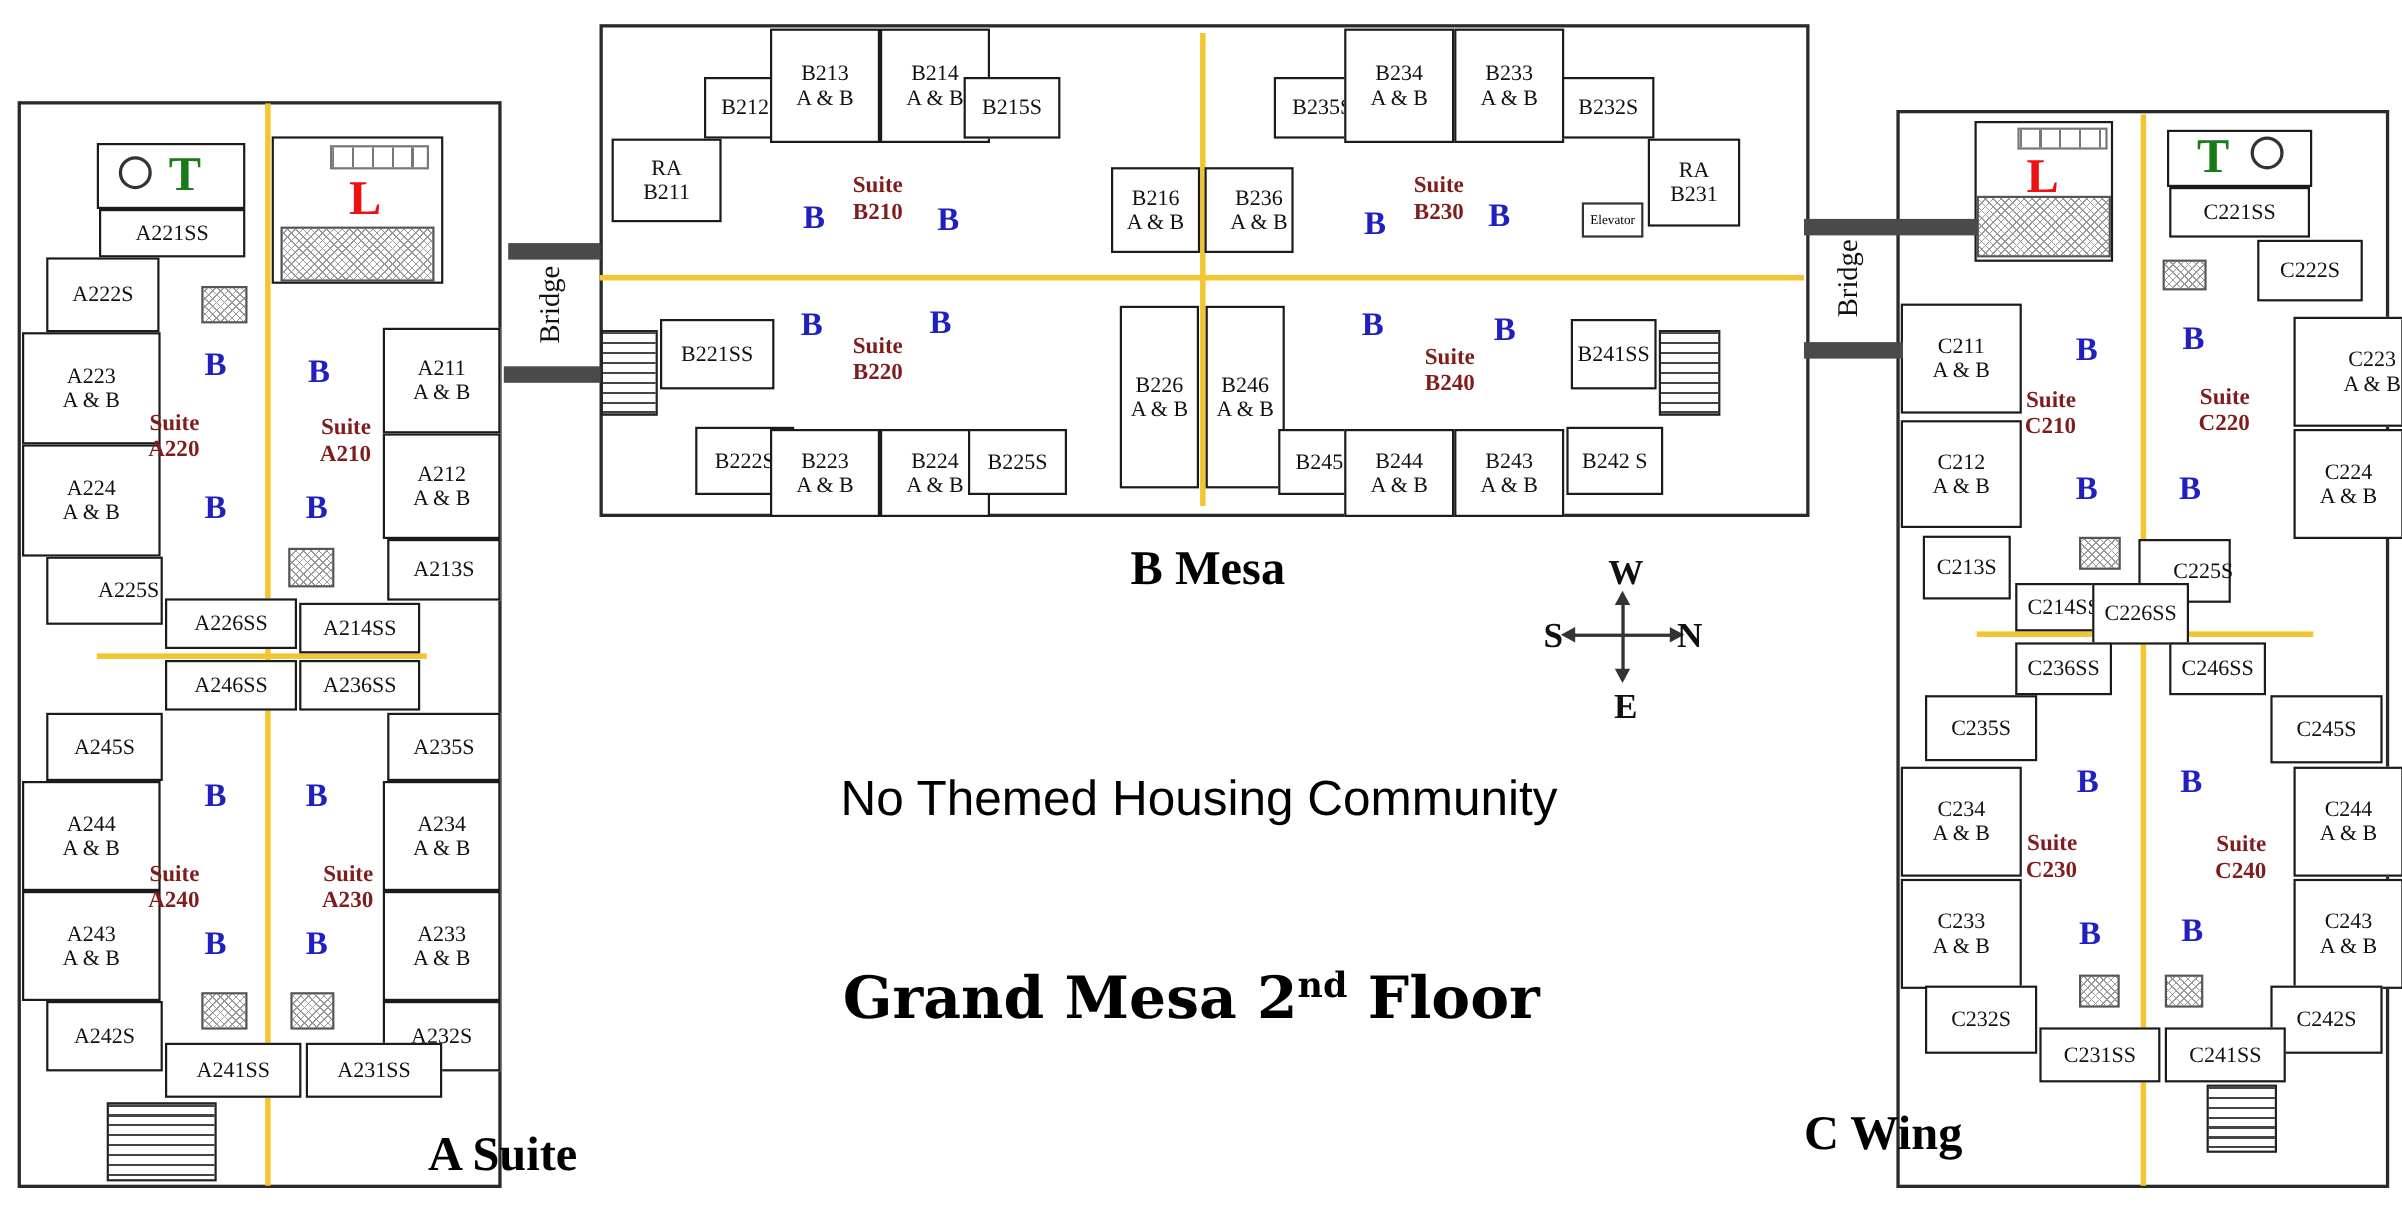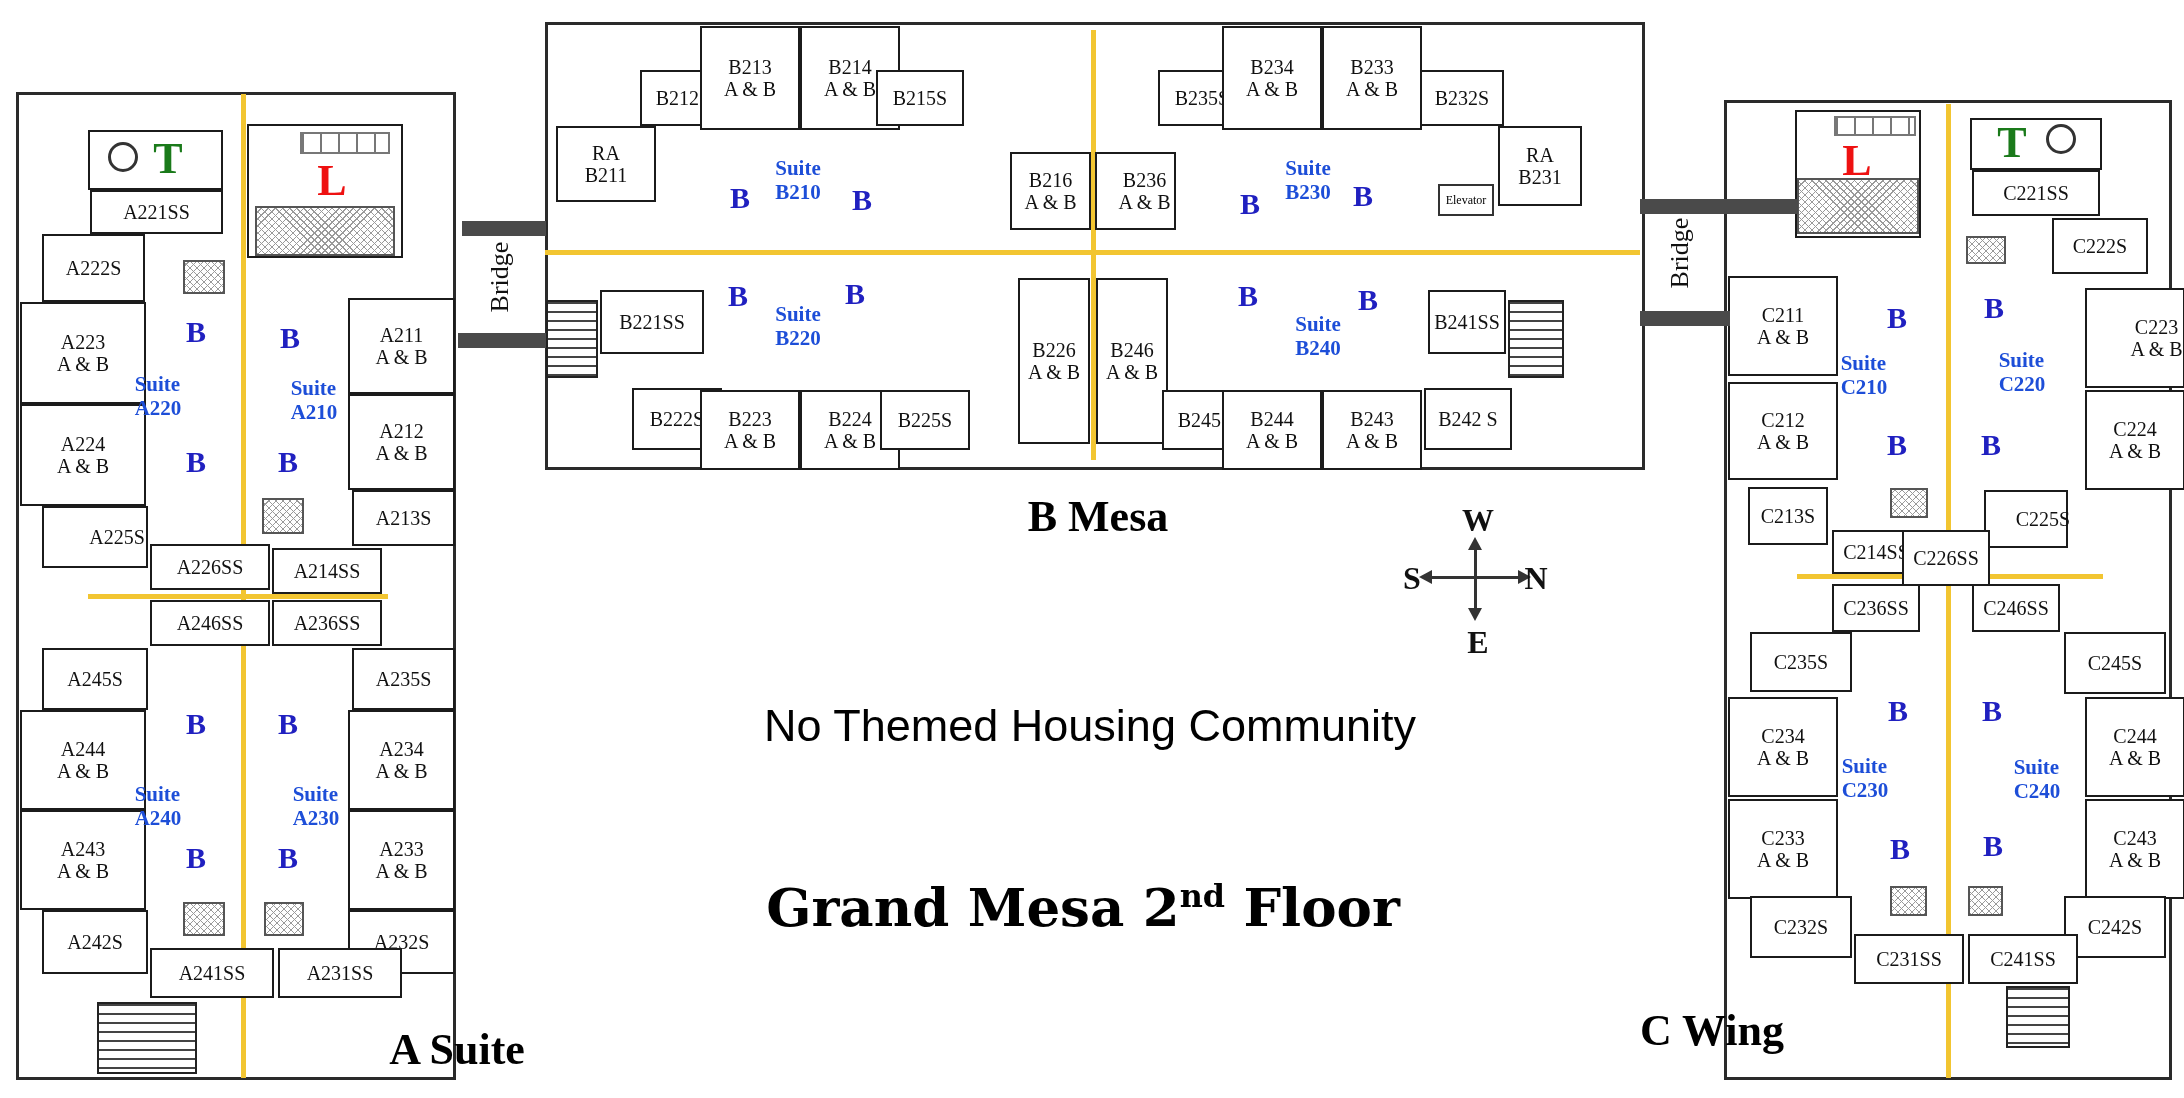--- a/index.html
+++ b/index.html
@@ -4,21 +4,21 @@
 <style>
   html,body{margin:0;padding:0;background:#fff;}
   #plan{position:relative;width:2184px;height:1098px;background:#fff;overflow:hidden;
         font-family:"Liberation Serif",serif;}
   .outline{position:absolute;border:3px solid #2a2a2a;background:#fff;box-sizing:border-box;}
   .corridor{position:absolute;z-index:2;}
   .room{position:absolute;border:2px solid #1b1b1b;background:#fff;box-sizing:border-box;
         display:flex;align-items:center;justify-content:center;text-align:center;
         white-space:pre-line;font-size:20px;line-height:1.12;color:#111;z-index:3;}
   .suite{position:absolute;transform:translate(-50%,-50%);font-weight:bold;font-size:21px;
-        line-height:1.15;text-align:left;white-space:pre-line;color:#1d4ed8;z-index:4;}
+        line-height:1.15;text-align:right;white-space:pre-line;color:#7f1d1d;z-index:4;}
   .bmark{position:absolute;transform:translate(-50%,-50%);font-weight:bold;font-size:30px;z-index:5;}
   .biglet{position:absolute;transform:translate(-50%,-50%);font-weight:bold;font-size:44px;z-index:5;}
   .winglabel{position:absolute;transform:translate(-50%,-50%);font-weight:bold;font-size:44px;color:#000;z-index:6;}
   .hatch{position:absolute;border:2px solid #555;box-sizing:border-box;z-index:4;
         background-image:repeating-linear-gradient(45deg,#9a9a9a 0 1px,transparent 1px 5px),
                          repeating-linear-gradient(-45deg,#9a9a9a 0 1px,transparent 1px 5px);}
   .stairs{position:absolute;border:2px solid #222;box-sizing:border-box;z-index:4;
         background-image:repeating-linear-gradient(180deg,#444 0 2px,transparent 2px 9px);}
   .wingrid{position:absolute;border:2px solid #777;box-sizing:border-box;z-index:4;
         background-image:repeating-linear-gradient(90deg,#777 0 2px,transparent 2px 18px);}
@@ -199,21 +199,21 @@
     <div class="room" style="left: 2052px; top: 218px; width: 96px; height: 56px;">C222S</div>
     <div class="room" style="left: 1728px; top: 276px; width: 110px; height: 100px;">C211
 A &amp; B</div>
     <div class="room" style="left: 2085px; top: 288px; width: 100px; height: 100px; padding-left: 43px;">C223
 A &amp; B</div>
     <div class="room" style="left: 1728px; top: 382px; width: 110px; height: 98px;">C212
 A &amp; B</div>
     <div class="room" style="left: 2085px; top: 390px; width: 100px; height: 100px;">C224
 A &amp; B</div>
     <div class="room" style="left: 1748px; top: 487px; width: 80px; height: 58px;">C213S</div>
-    <div class="room" style="left: 1984px; top: 490px; width: 84px; height: 58px; padding-left: 34px;">C225S</div>
+    <div class="room" style="left: 1944px; top: 490px; width: 84px; height: 58px; padding-left: 34px;">C225S</div>
     <div class="room" style="left: 1832px; top: 530px; width: 88px; height: 44px;">C214SS</div>
     <div class="room" style="left: 1902px; top: 530px; width: 88px; height: 56px;">C226SS</div>
     <div class="room" style="left: 1832px; top: 584px; width: 88px; height: 48px;">C236SS</div>
     <div class="room" style="left: 1972px; top: 584px; width: 88px; height: 48px;">C246SS</div>
     <div class="room" style="left: 1750px; top: 632px; width: 102px; height: 60px;">C235S</div>
     <div class="room" style="left: 2064px; top: 632px; width: 102px; height: 62px;">C245S</div>
     <div class="room" style="left: 1728px; top: 697px; width: 110px; height: 100px;">C234
 A &amp; B</div>
     <div class="room" style="left: 2085px; top: 697px; width: 100px; height: 100px;">C244
 A &amp; B</div>

